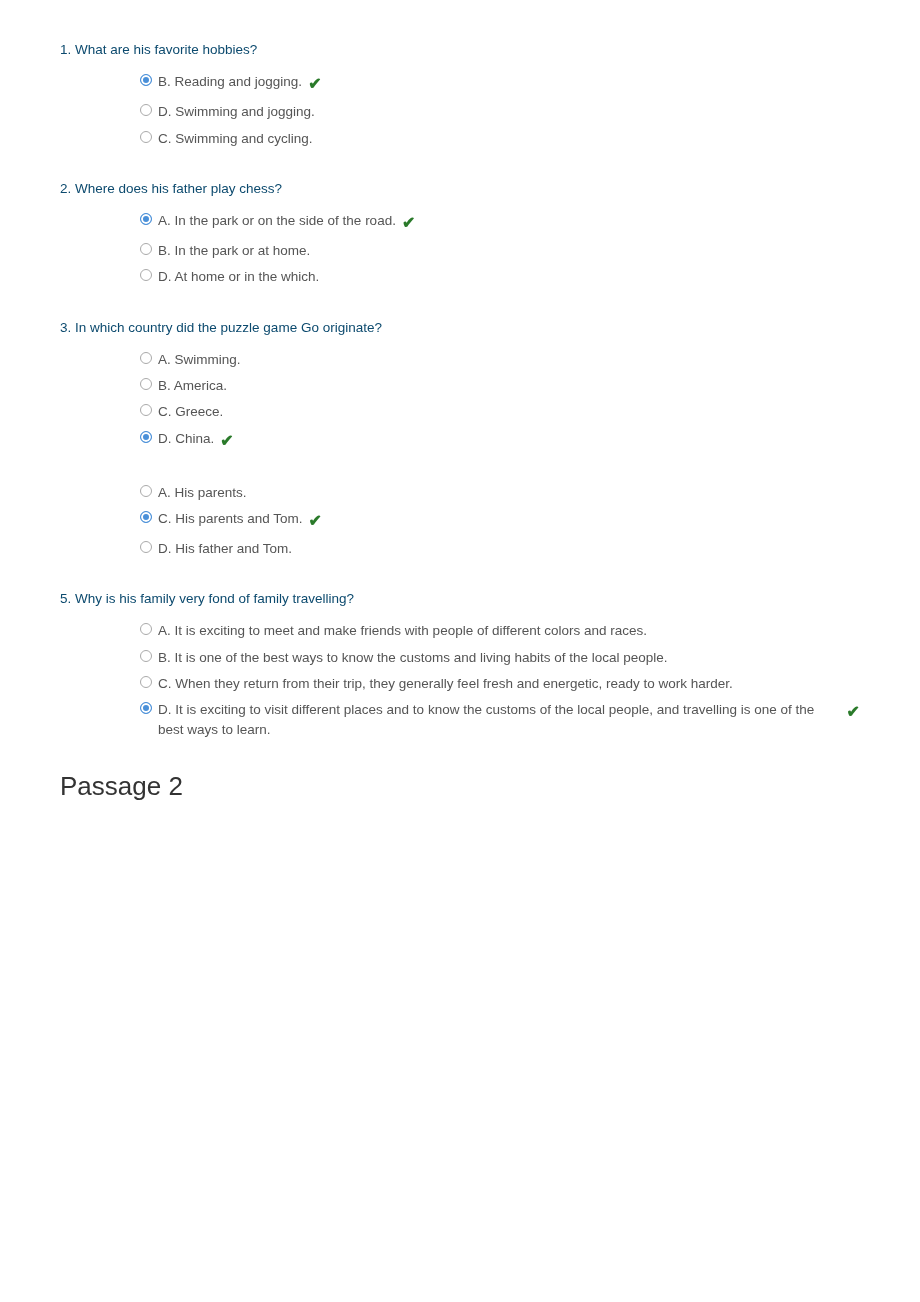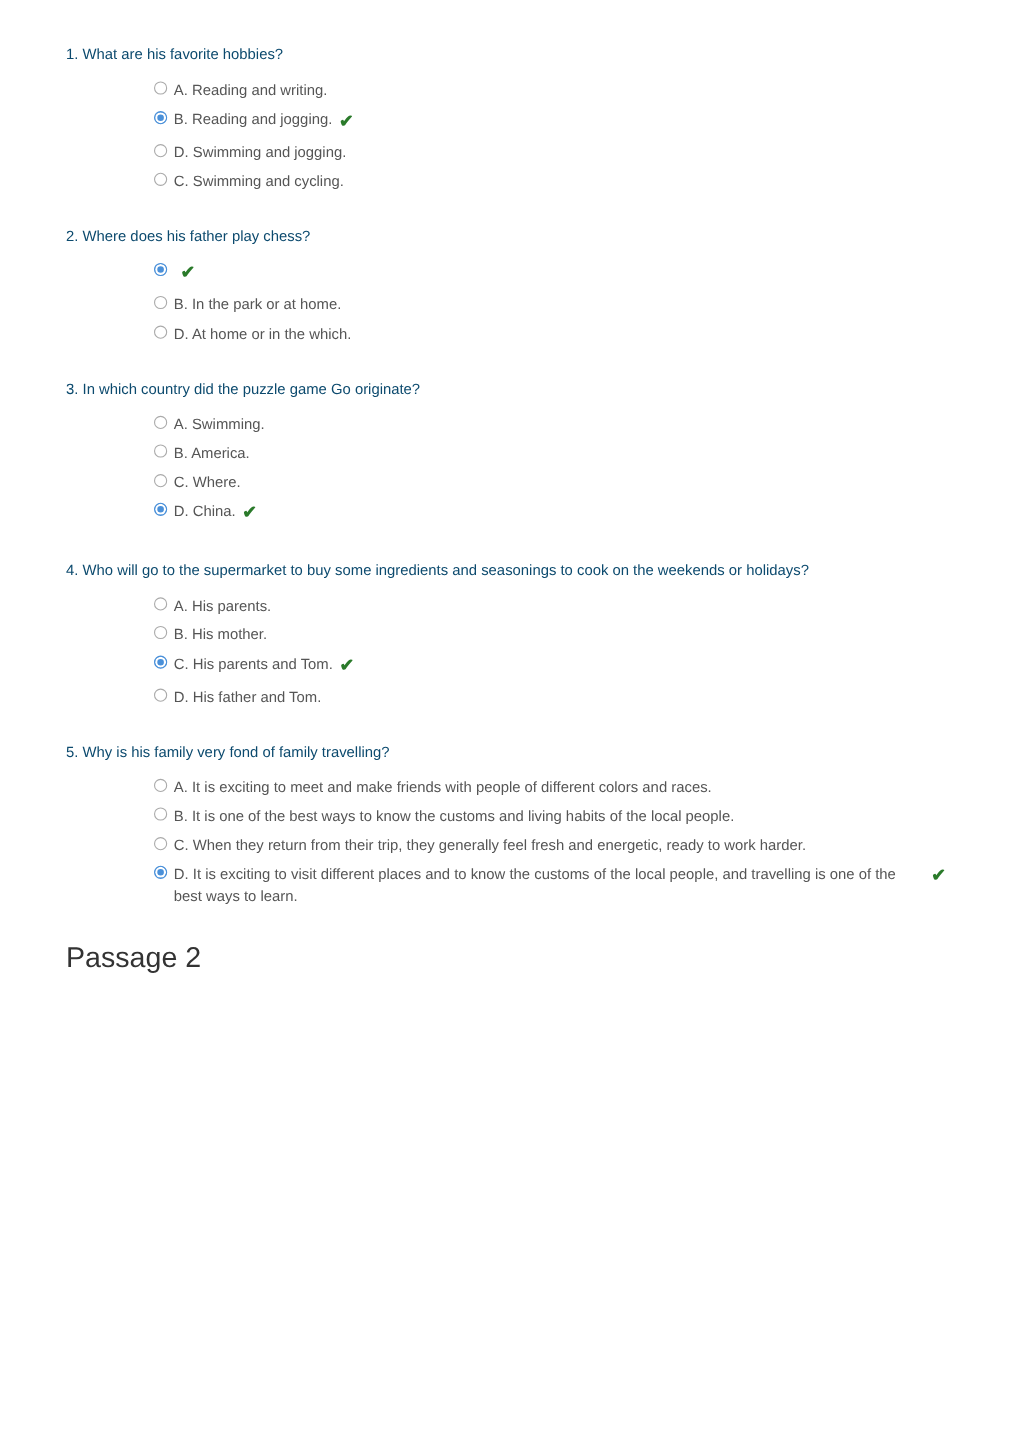--- a/index.html
+++ b/index.html
@@ -78,43 +78,40 @@
 </head>
 <body>
 
 <div class="watermark"></div>
 
 <div>
 <div class="question-block">
       <div class="question-text">1. What are his favorite hobbies?</div>
       <div class="options">
         <div class="option-row">
-          <span class="radio-circle"></span>
-          <span>A. Reading and writing.</span>
-        </div>
-        <div class="option-row">
           <span class="radio-circle selected"></span>
           <span>B. Reading and jogging.</span>
           <span class="check-mark">✔</span>
         </div>
         <div class="option-row">
           <span class="radio-circle"></span>
           <span>D. Swimming and jogging.</span>
         </div>
         <div class="option-row">
           <span class="radio-circle"></span>
           <span>C. Swimming and cycling.</span>
         </div>
       </div>
     </div>
     <div class="question-block">
       <div class="question-text">2. Where does his father play chess?</div>
       <div class="options">
         <div class="option-row">
           <span class="radio-circle selected"></span>
+          <span>A. In the park or on the side of the road.</span>
           <span class="check-mark">✔</span>
         </div>
         <div class="option-row">
           <span class="radio-circle"></span>
           <span>B. In the park or at home.</span>
         </div>
         <div class="option-row">
           <span class="radio-circle"></span>
           <span>D. At home or in the which.</span>
         </div>
@@ -126,39 +123,34 @@
         <div class="option-row">
           <span class="radio-circle"></span>
           <span>A. Swimming.</span>
         </div>
         <div class="option-row">
           <span class="radio-circle"></span>
           <span>B. America.</span>
         </div>
         <div class="option-row">
           <span class="radio-circle"></span>
-          <span>C. Where.</span>
+          <span>C. Greece.</span>
         </div>
         <div class="option-row">
           <span class="radio-circle selected"></span>
           <span>D. China.</span>
           <span class="check-mark">✔</span>
         </div>
       </div>
     </div>
     <div class="question-block">
-      <div class="question-text">4. Who will go to the supermarket to buy some ingredients and seasonings to cook on the weekends or holidays?</div>
       <div class="options">
         <div class="option-row">
           <span class="radio-circle"></span>
           <span>A. His parents.</span>
-        </div>
-        <div class="option-row">
-          <span class="radio-circle"></span>
-          <span>B. His mother.</span>
         </div>
         <div class="option-row">
           <span class="radio-circle selected"></span>
           <span>C. His parents and Tom.</span>
           <span class="check-mark">✔</span>
         </div>
         <div class="option-row">
           <span class="radio-circle"></span>
           <span>D. His father and Tom.</span>
         </div>

